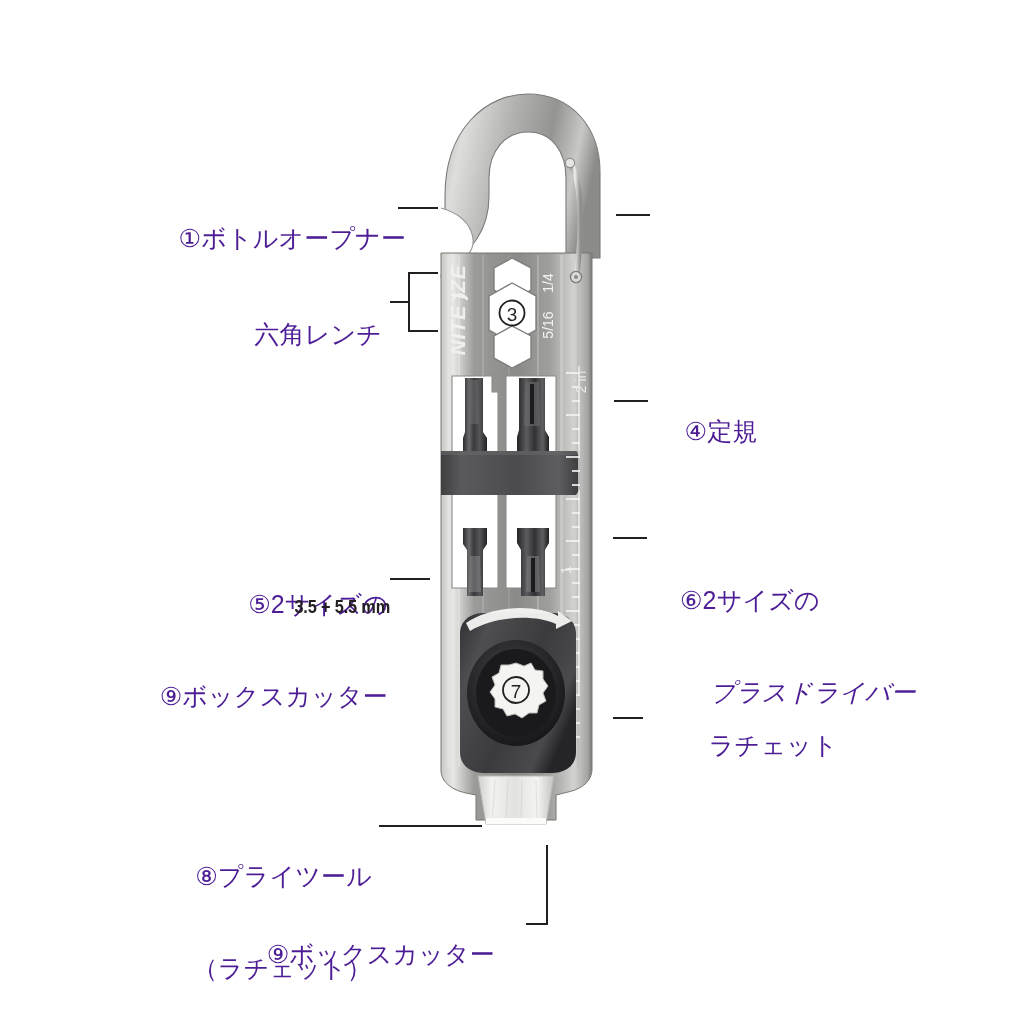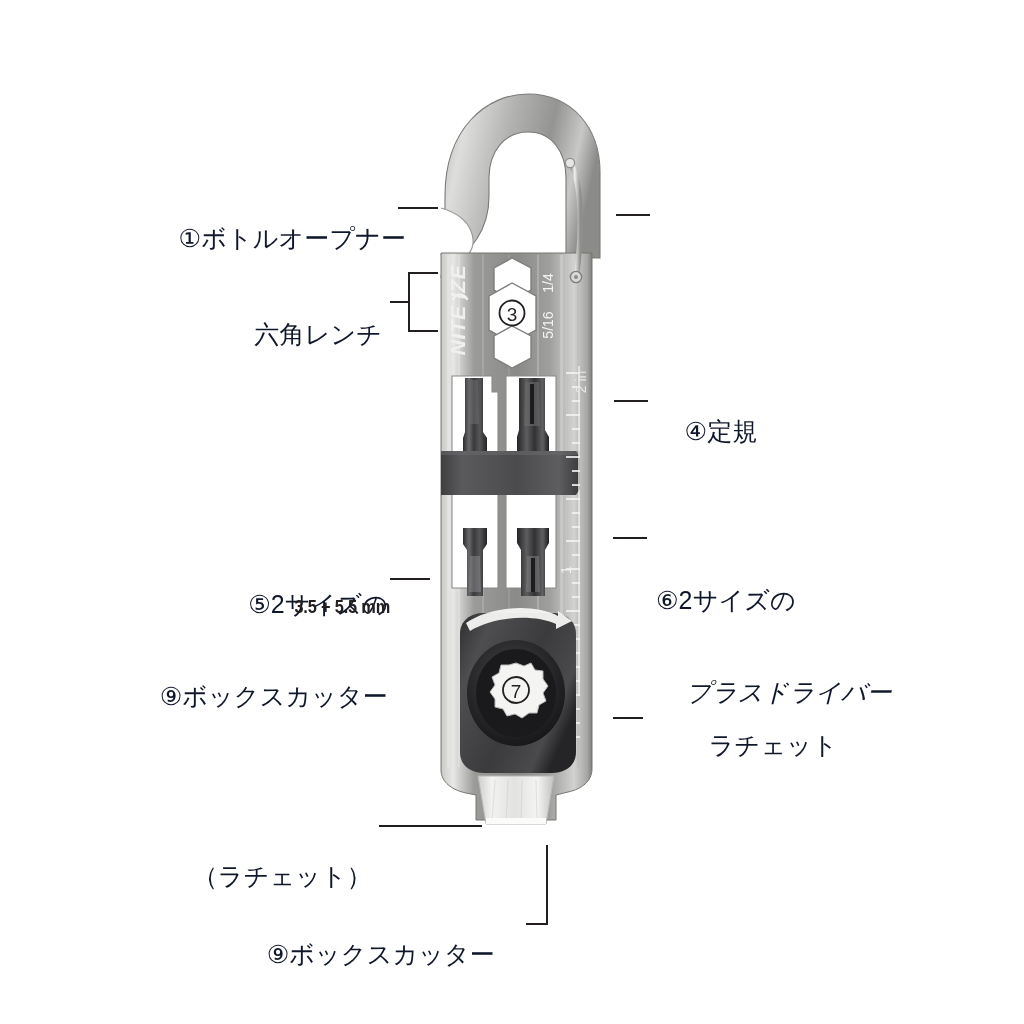--- a/index.html
+++ b/index.html
@@ -6,21 +6,21 @@
   body{
     width:1024px;height:1024px;
     background:#ffffff;
     font-family:"Liberation Sans","DejaVu Sans",sans-serif;
     overflow:hidden;
     position:relative;
   }
   #stage{position:absolute;inset:0;width:1024px;height:1024px;}
   .lbl{
     position:absolute;
-    color:#0f172a;
+    color:#4c1d95;
     font-size:25px;
     line-height:1.22;
     letter-spacing:0.2px;
     white-space:pre;
     font-weight:400;
   }
   .lbl.r{text-align:left;}
   .lbl.l{text-align:right;}
   .sub{
     position:absolute;
@@ -351,30 +351,31 @@
   <div class="lbl l" style="left:150px;top:288px;width:232px;">
     <span>六角レンチ</span>
   </div>
 
   <div class="lbl l" style="left:96px;top:528px;width:292px;">
     <div>⑤2サイズの</div>
     <div>⑨ボックスカッター</div>
   </div>
   <div class="sub" style="left:150px;top:596px;width:240px;text-align:right;">3.5 + 5.5 mm</div>
 
-  <div class="lbl r" style="left:656px;top:524px;">
+  <div class="lbl r" style="left:680px;top:524px;">
     <div>⑥2サイズの</div>
     <div style="padding-left:30px;font-style:italic;">プラスドライバー</div>
   </div>
 
   <div class="lbl r" style="left:648px;top:702px;font-family:Liberation Mono, monospace;">
     <span>ラチェット</span>
   </div>
 
   <div class="lbl l" style="left:110px;top:800px;width:262px;">
+    <div>⑧プライツール</div>
     <div>（ラチェット）</div>
   </div>
 
   <div class="lbl l" style="left:233px;top:908px;width:262px;">
     <span>⑨ボックスカッター</span>
   </div>
 
 </div>
 
 </body></html>

